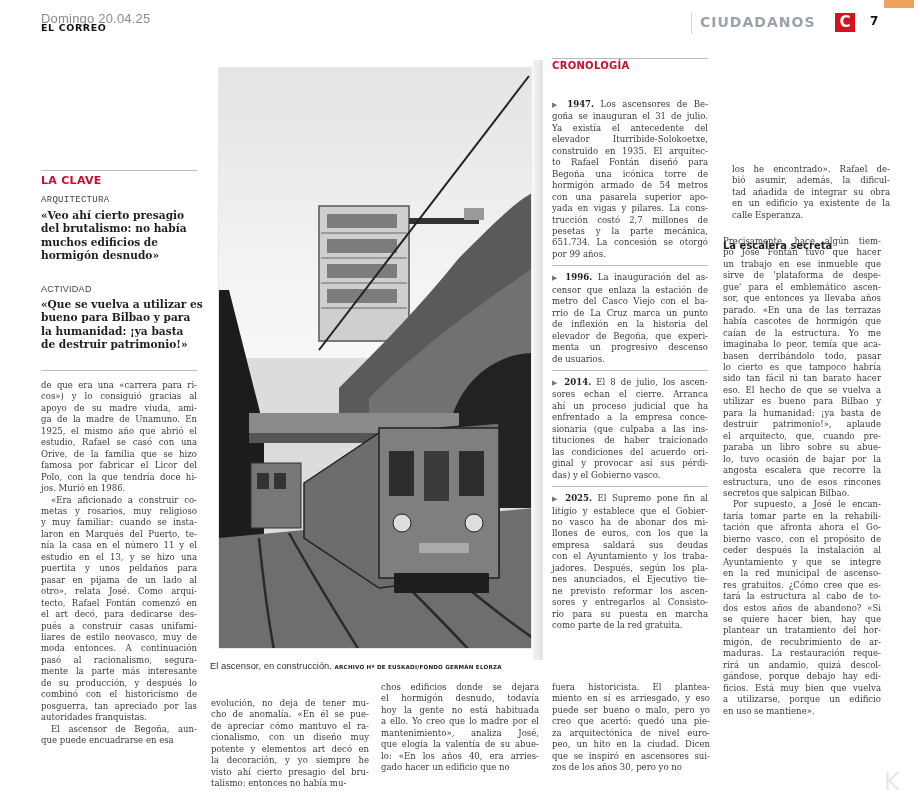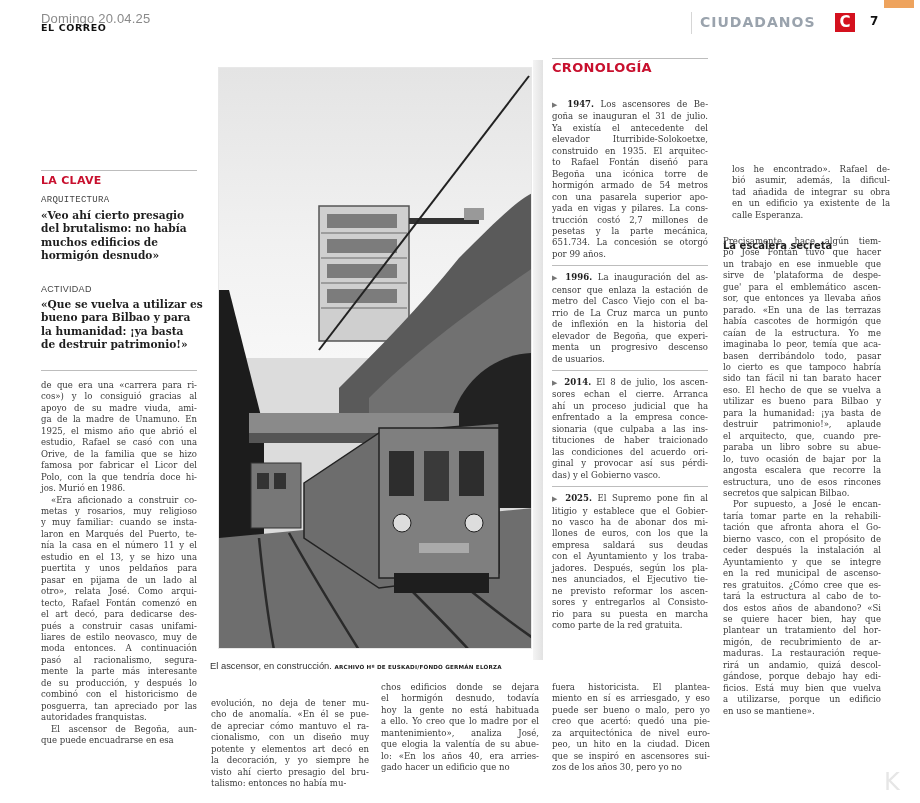--- a/index.html
+++ b/index.html
@@ -22,21 +22,21 @@
   .clave-title { left: 41px; top: 174px; font-family: "DejaVu Sans", sans-serif; font-weight: bold; font-size: 11px; color: #c8102e; letter-spacing: 0.3px; }
   .clave-kicker { font-family: "Liberation Sans", sans-serif; font-size: 9px; color: #444; letter-spacing: 0.3px; }
   .clave-quote { font-family: "DejaVu Serif", serif; font-weight: bold; font-size: 10.6px; line-height: 13.4px; color: #1e1e1e; }
 
   
   .col { font-family: "DejaVu Serif", serif; font-size: 8.55px; line-height: 11.45px; color: #3a3a3a; text-align: justify; }
   .col .line { display: block; white-space: nowrap; text-align: justify; text-align-last: justify; }
   .col .last { text-align-last: left; }
 
   
-  .cron-title { left: 552px; top: 60px; font-family: "DejaVu Sans", sans-serif; font-weight: bold; font-size: 13px; color: #c8102e; letter-spacing: 0.3px; }
+  .cron-title { left: 552px; top: 60px; font-family: "DejaVu Sans", sans-serif; font-weight: bold; font-size: 10px; color: #c8102e; letter-spacing: 0.3px; }
   .cron-entry { font-family: "DejaVu Serif", serif; font-size: 8.55px; line-height: 11.45px; color: #3a3a3a; }
   .cron-entry .yr { font-weight: bold; color: #1e1e1e; }
   .cron-entry .arrow { color: #777; font-size: 7px; }
 
   .subhead { font-family: "DejaVu Sans", sans-serif; font-weight: bold; font-size: 10px; color: #1e1e1e; }
 
   
   .photo { left: 218px; top: 67px; width: 314px; height: 582px; background: #dcdcdc; overflow: hidden; border: 1px solid #e8e8e8; }
   .photo-sky { position: absolute; left: 0; top: 0; width: 100%; height: 290px; background: linear-gradient(#e4e4e4, #f1f1f1 60%, #f7f7f7); }
   .photo svg { position: absolute; left: 0; top: 0; }

